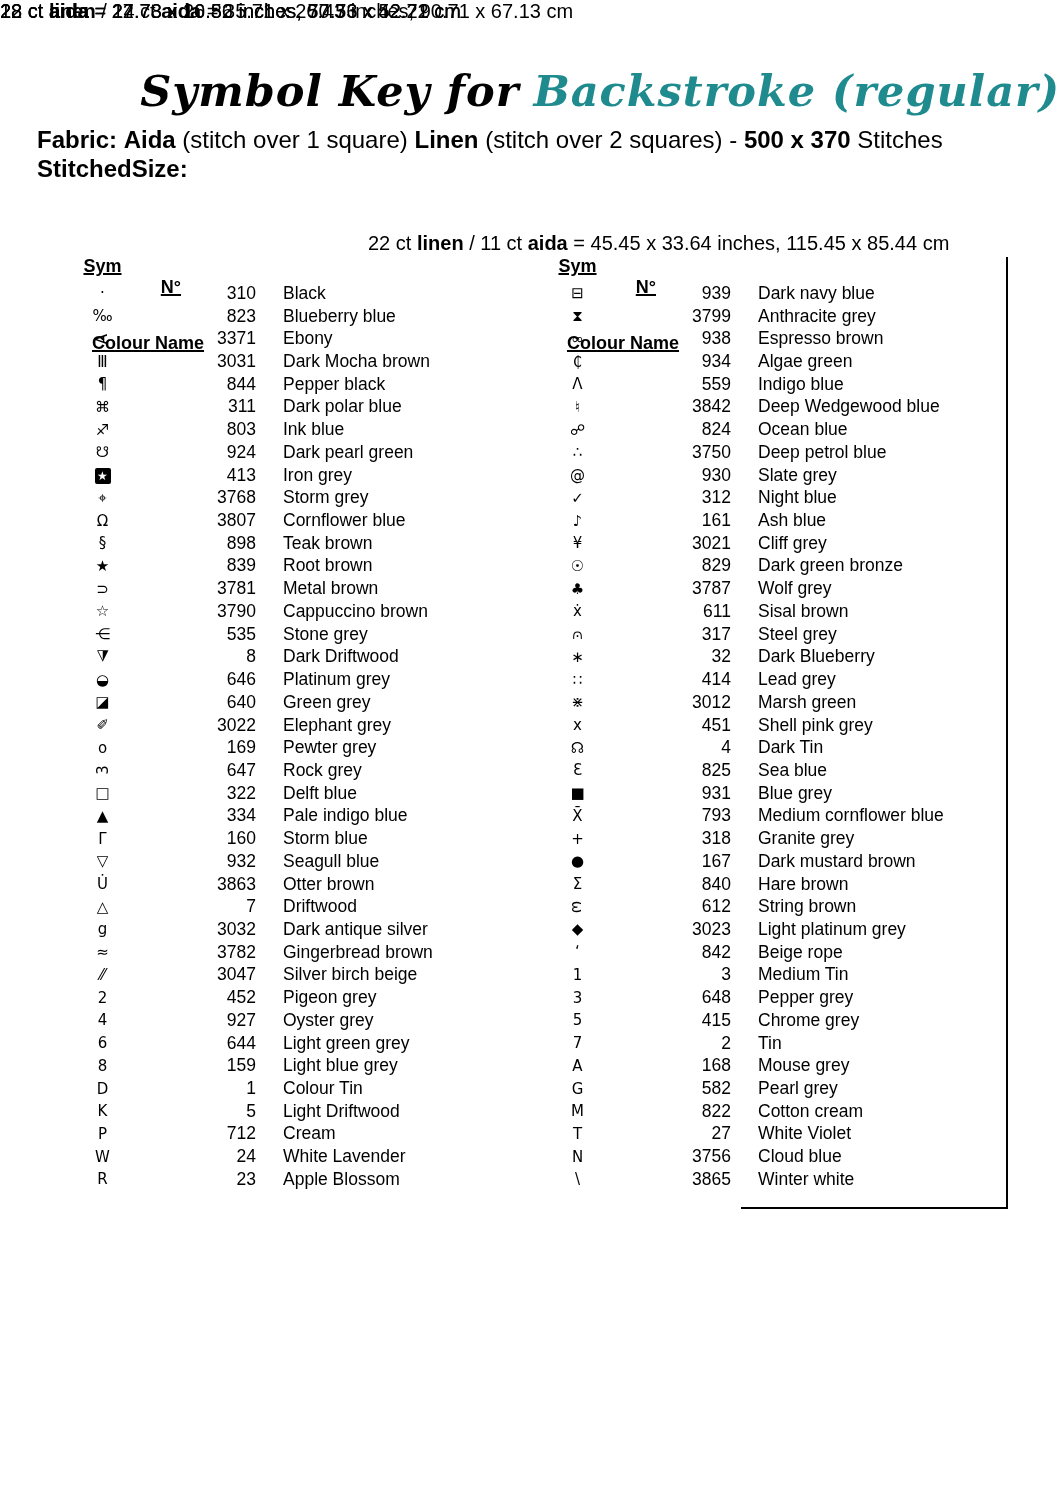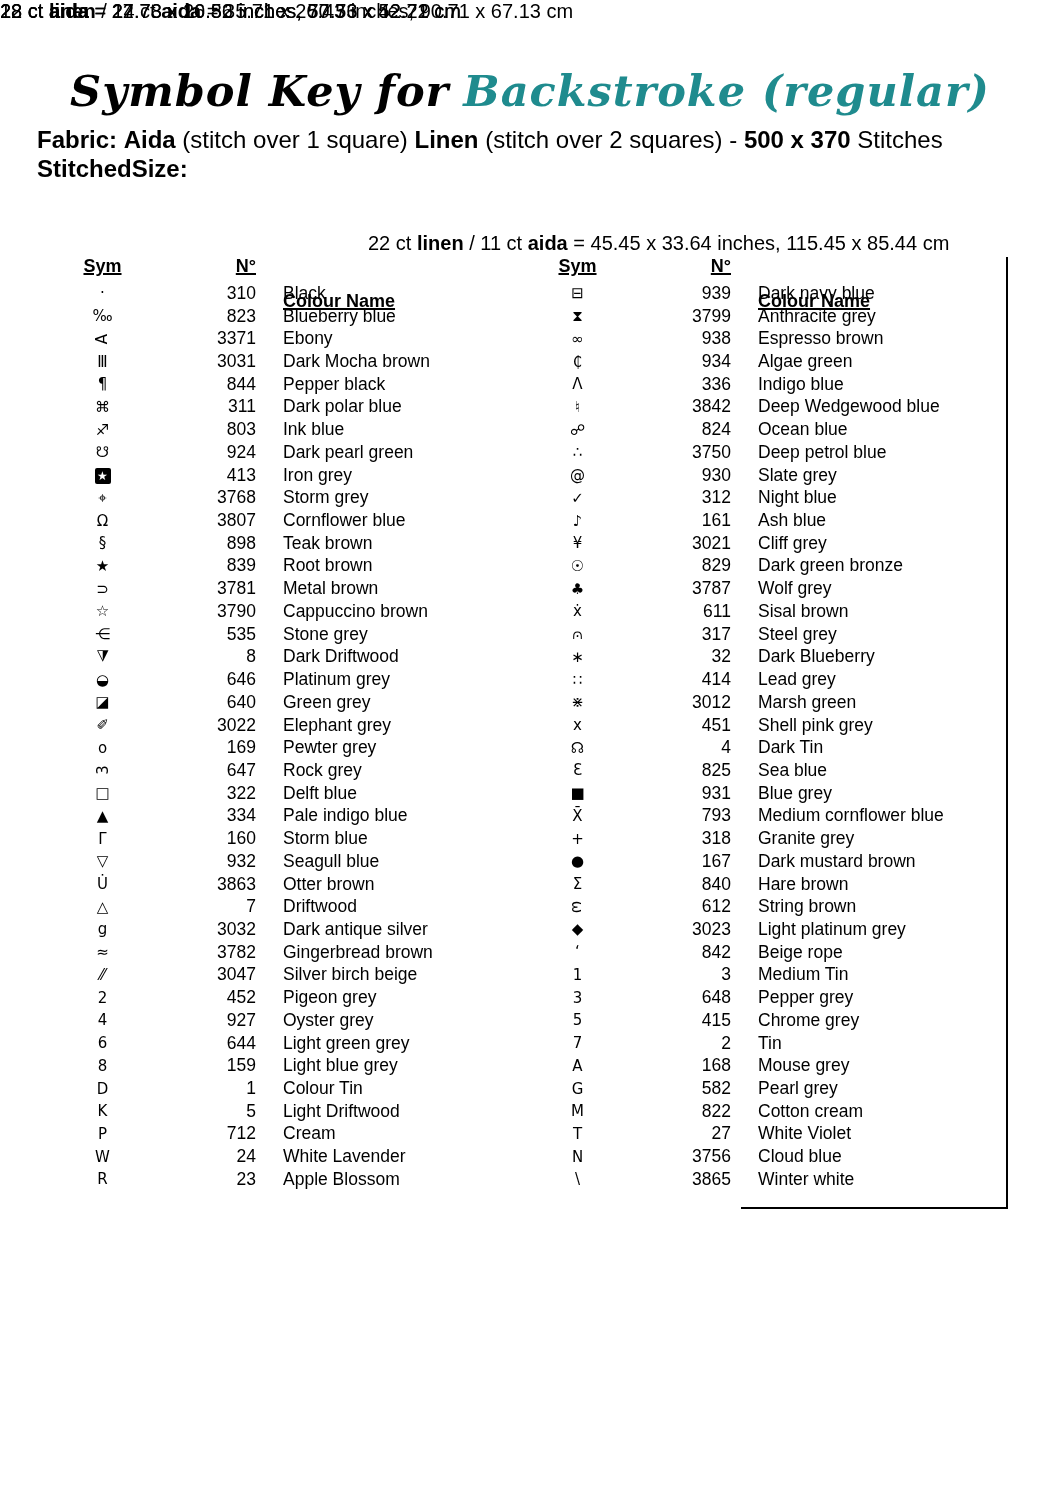--- a/index.html
+++ b/index.html
@@ -5,21 +5,21 @@
   html,body { margin:0; padding:0; }
   body {
     width:1060px; height:1500px; position:relative;
     background:#ffffff; color:#000;
     font-family:"Liberation Sans", sans-serif;
     overflow:hidden;
   }
   
   .title {
     position:absolute; top:66px; left:0; width:1060px;
-    text-align:center;
+    text-align:right;
     font-family:"DejaVu Serif", serif;
     font-style:italic; font-weight:bold;
     font-size:43px; letter-spacing:1px;
     white-space:nowrap;
   }
   .title .accent { color:#1f8b8e; margin-left:14px; }
   
   .fabric {
     position:absolute; top:126px; left:37px; width:990px;
     font-size:24px; white-space:nowrap;
@@ -28,21 +28,21 @@
   .ss-label { position:absolute; top:155px; left:37px; font-size:24px; }
   .size-line { position:absolute; font-size:20px; white-space:nowrap; }
   .size-line:nth-of-type(1) { top:155px; left:228px; }
   .size-line:nth-of-type(2) { top:181px; left:252px; }
   .size-line:nth-of-type(3) { top:207px; left:322px; }
   .size-line:nth-of-type(4) { top:232px; left:368px; }
   
   .key-table { position:absolute; top:256px; }
   .key-table.left  { left:65px;  width:440px; }
   .key-table.right { left:540px; width:455px; }
-  .thead { display:flex; height:26px; font-weight:bold; font-size:18px; }
+  .thead { display:flex; height:26px; font-weight:bold; font-size:18px;flex-direction:column; }
   .thead .h-sym  { width:75px; text-align:center; text-decoration:underline; text-decoration-thickness:2px; }
   .thead .h-num  { width:116px; text-align:right; text-decoration:underline; text-decoration-thickness:2px; }
   .thead .h-name { padding-left:27px; text-decoration:underline; text-decoration-thickness:2px;margin-top:35px; }
   .trow { display:flex; height:22.72px; align-items:center; }
   .c-sym {
     width:75px; text-align:center; font-size:15px;
     font-family:"DejaVu Sans", sans-serif;
   }
   .c-sym .glyph { display:inline-block; }
   .c-sym .invert {
@@ -308,21 +308,21 @@
         <span class="c-num">938</span>
         <span class="c-name">Espresso brown</span>
       </div>
       <div class="trow">
         <span class="c-sym"><span class="glyph">₵</span></span>
         <span class="c-num">934</span>
         <span class="c-name">Algae green</span>
       </div>
       <div class="trow">
         <span class="c-sym"><span class="glyph">Ʌ</span></span>
-        <span class="c-num">336</span>
+        <span class="c-num">559</span>
         <span class="c-name">Indigo blue</span>
       </div>
       <div class="trow">
         <span class="c-sym"><span class="glyph">♮</span></span>
         <span class="c-num">3842</span>
         <span class="c-name">Deep Wedgewood blue</span>
       </div>
       <div class="trow">
         <span class="c-sym"><span class="glyph">☍</span></span>
         <span class="c-num">824</span>

